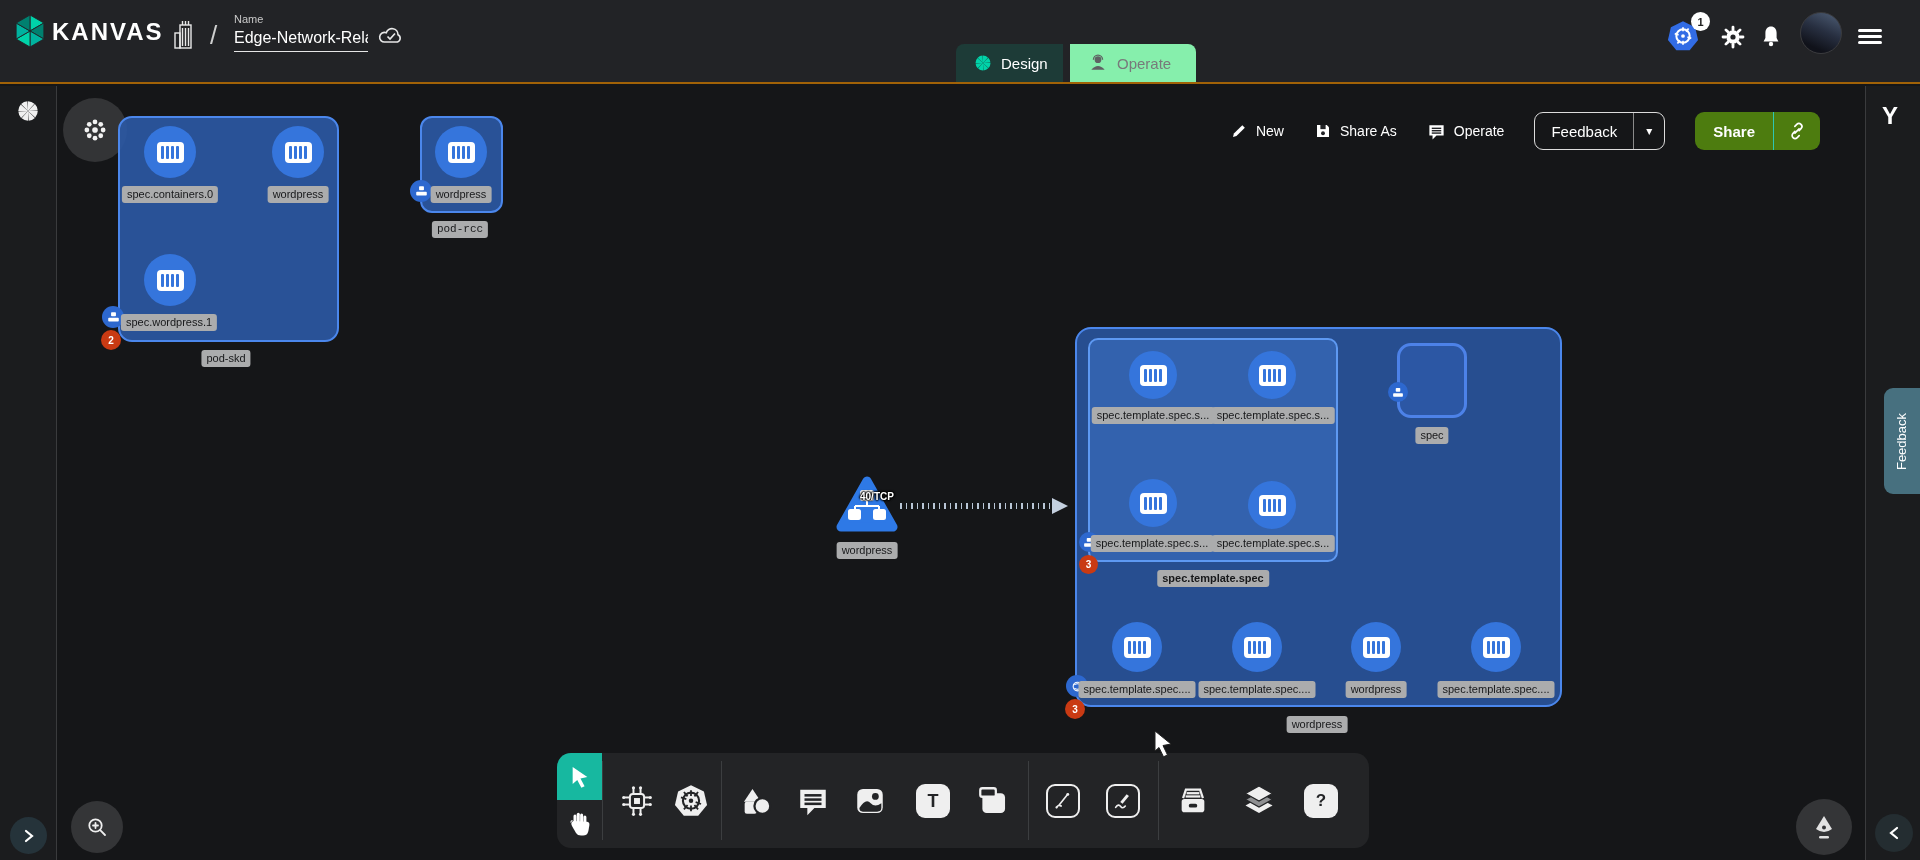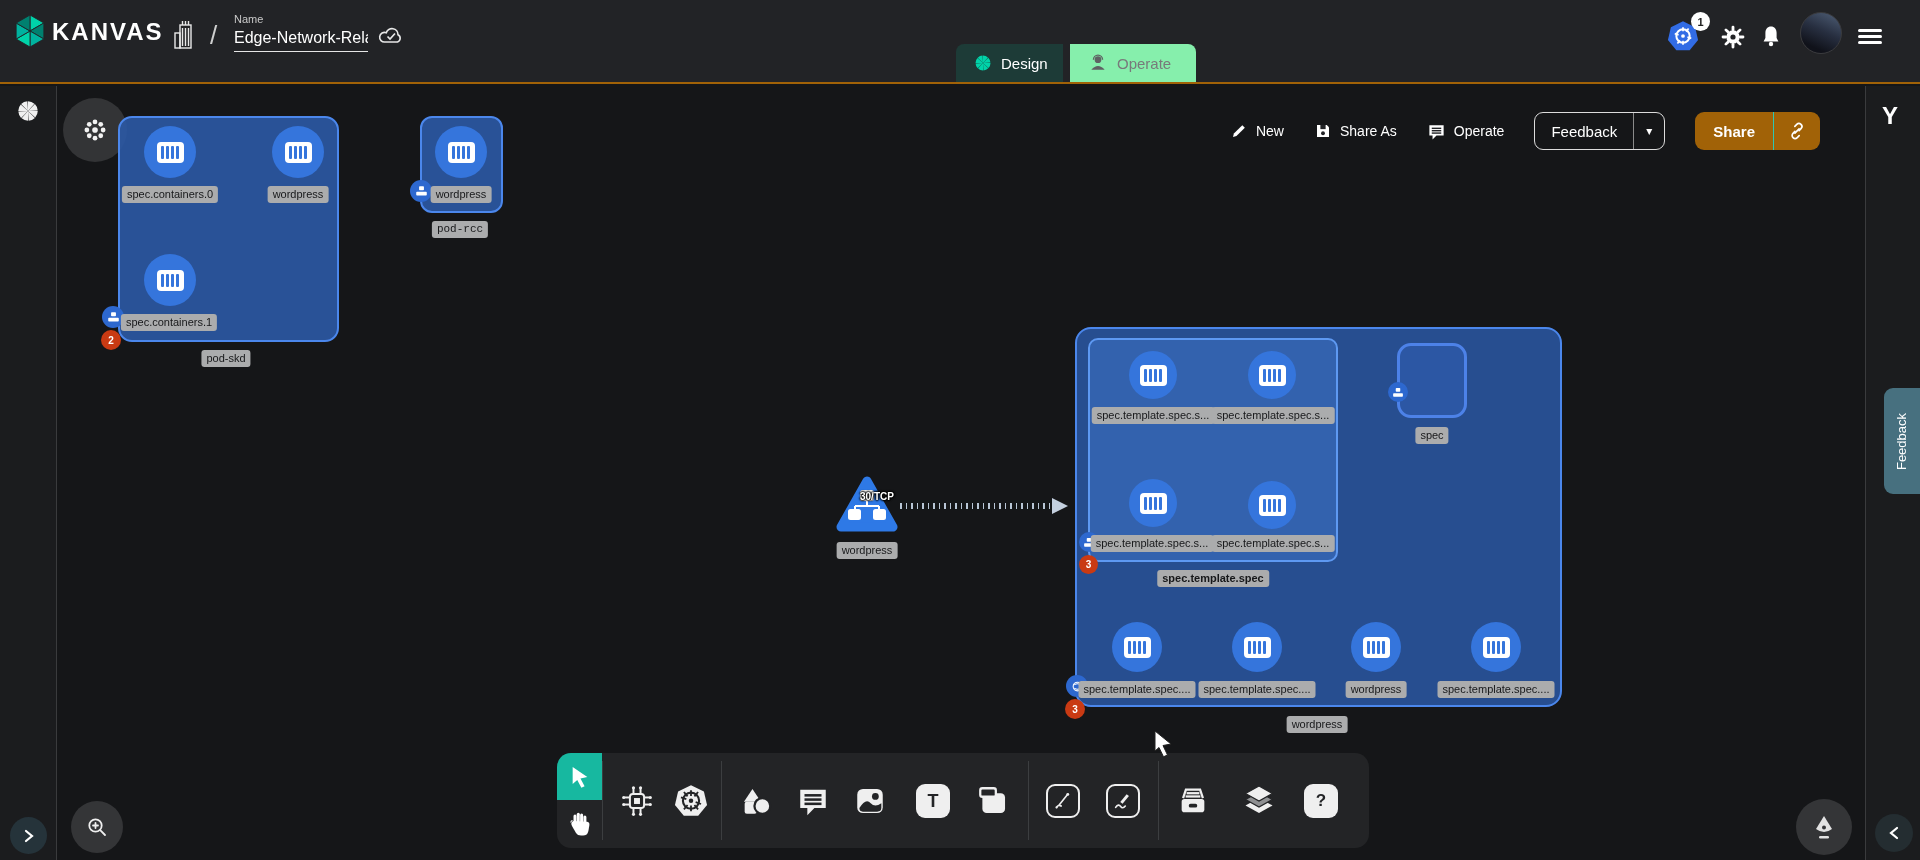--- a/index.html
+++ b/index.html
@@ -32,21 +32,21 @@
   #left-strip { left:0; width:57px; border-right:1px solid #3A3B3D; }
   #right-strip { right:0; width:55px; border-left:1px solid #3A3B3D; }
   .circle-btn { border-radius:50%; display:flex; align-items:center; justify-content:center; cursor:pointer; }
 
   
   #action-row { position:absolute; top:112px; right:100px; display:flex; align-items:center; gap:30px; z-index:15; }
   .action-item { display:flex; align-items:center; gap:8px; font-size:14px; color:#fff; cursor:pointer; }
   #actions-btn { display:flex; align-items:stretch; border:1px solid #dcdcdc; border-radius:9px; height:38px; overflow:hidden; }
   #actions-btn .main { display:flex; align-items:center; padding:0 16px; font-size:15px; color:#fff; }
   #actions-btn .caret { display:flex; align-items:center; padding:0 12px; border-left:1px solid #8a8a8a; color:#fff; font-size:12px; }
-  #share-btn { display:flex; align-items:stretch; background:#a16207; border-radius:9px; height:38px; overflow:hidden; }
+  #share-btn { display:flex; align-items:stretch; background:#4d7c0f; border-radius:9px; height:38px; overflow:hidden; }
   #share-btn .main { display:flex; align-items:center; padding:0 18px; font-size:15px; color:#fff; font-weight:bold; }
   #share-btn .link { display:flex; align-items:center; padding:0 13px; border-left:1px solid #2ec7b4; }
 
   
   .grp { position:absolute; background:rgba(43,88,163,0.92); border:2px solid #4B87EC; border-radius:14px; }
   .grp-inner { background:#3362AE; border-color:#5E99F2; border-radius:10px; }
   .node { position:absolute; border-radius:50%; background:#3575DC; display:flex; align-items:center; justify-content:center; }
   .cnt-icon { width:27px; height:21px; background:#fff; border-radius:4px; display:flex; align-items:center; justify-content:center; gap:2px; }
   .cnt-icon i { display:block; width:3px; height:13px; background:#3575DC; border-radius:1px; }
   .chip { position:absolute; background:#ABACAD; color:#17181a; font-size:11px; line-height:13px; padding:2px 5px; border-radius:3px; white-space:nowrap; transform:translateX(-50%); }
@@ -328,21 +328,21 @@
   </div>
 <div class="chip" style="left:298px; top:186px; z-index:3;">wordpress</div>
 <div class="node" style="left:144px; top:254px; width:52px; height:52px; z-index:3;">
     <span class="cnt-icon">
       <i></i>
       <i></i>
       <i></i>
       <i></i>
     </span>
   </div>
-<div class="chip" style="left:169px; top:314px; z-index:3;">spec.containers.1</div>
+<div class="chip" style="left:169px; top:314px; z-index:3;">spec.wordpress.1</div>
 <div class="chip" style="left:226px; top:350px; z-index:3;">pod-skd</div>
 
 <div class="grp" style="left:420px; top:116px; width:83px; height:97px; border-radius:12px; z-index:2;">
   <span class="badge badge-pod" style="left:-12px; top:62px;">
     <svg width="13" height="12" viewBox="0 0 16 14" fill="#fff">
         <rect x="5" y="1" width="6" height="5" rx="1"></rect>
         <rect x="1.5" y="8" width="13" height="4.5" rx="1"></rect>
       </svg>
   </span>
 </div>
@@ -366,21 +366,21 @@
       <line x1="21" y1="32" x2="45" y2="32"></line>
       <line x1="21" y1="32" x2="21" y2="36"></line>
         <line x1="45" y1="32" x2="45" y2="36"></line>
       <rect x="15" y="36" width="11" height="9" rx="1.5" fill="#fff"></rect>
       <rect x="40" y="36" width="11" height="9" rx="1.5" fill="#fff"></rect>
     </g>
   </svg>
 </div>
 <div id="edge-line"></div>
 <div id="edge-arrow"></div>
-<div id="edge-label">30/TCP</div>
+<div id="edge-label">40/TCP</div>
 <div class="chip" style="left:867px; top:542px; z-index:3;">wordpress</div>
 
 <div class="grp" style="left:1075px; top:327px; width:487px; height:380px; border-radius:16px; background:rgba(42,86,160,0.88); z-index:2;">
   <span class="badge badge-pod" style="left:-11px; bottom:8px;">
     <svg width="13" height="13" viewBox="0 0 24 24" fill="none" stroke="#fff" stroke-width="2">
         <circle cx="12" cy="12" r="8"></circle>
         <path d="M6 9 q6 -4 12 0 M6 15 q6 4 12 0"></path>
       </svg>
   </span>
   <span class="badge badge-err" style="left:-12px; bottom:-14px;">3</span>

